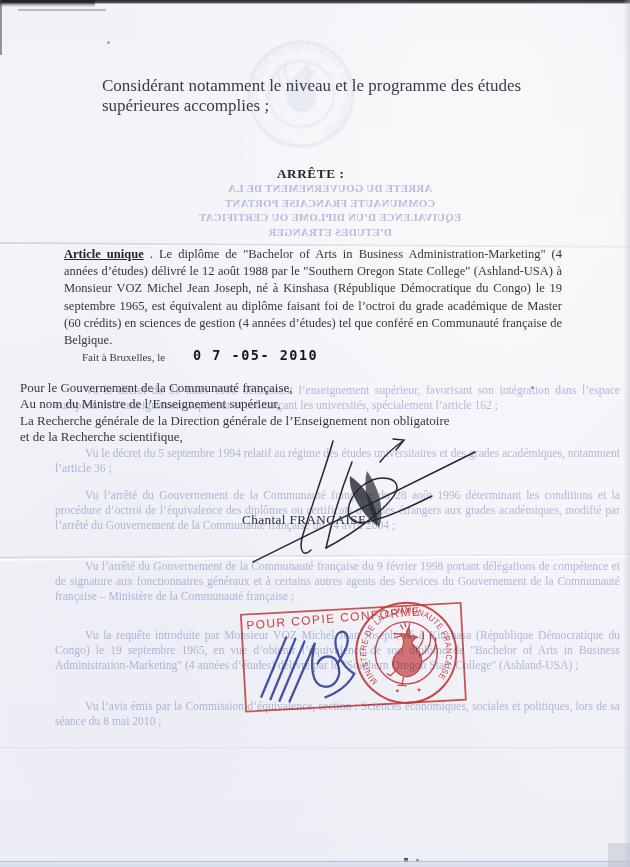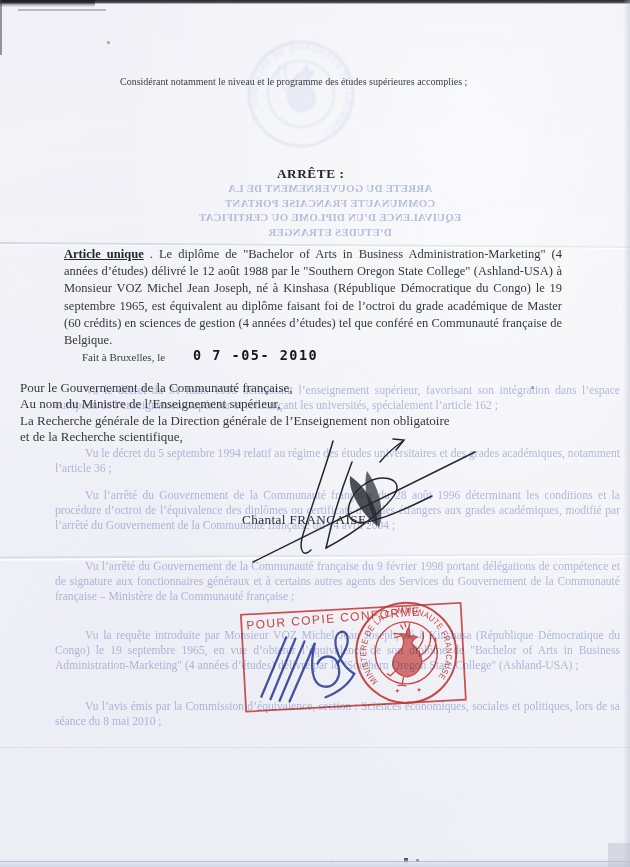--- a/index.html
+++ b/index.html
@@ -16,21 +16,21 @@
   .faint{
     position:absolute;left:55px;width:565px;
     color:rgba(110,128,188,.52);filter:blur(.55px);
     font-size:11.6px;line-height:15.2px;text-align:justify;text-indent:30px;
   }
   .mirror-title{
     position:absolute;left:168px;width:324px;top:181px;text-align:center;
     transform:scaleX(-1);font-weight:bold;font-size:10.8px;line-height:14.5px;
     color:rgba(138,152,202,.62);filter:blur(.75px);letter-spacing:.3px;
   }
-  .considerant{left:120px;top:76px;width:460px;font-size:10px;color:#383c46;}
+  .considerant{left:102px;top:76px;width:460px;font-size:17px;color:#383c46;}
   .arrete{left:277px;top:158px;font-size:13.2px;font-weight:bold;color:#24262e;letter-spacing:.6px;margin-top:8px;}
   .article{left:64px;top:246px;width:498px;font-size:12.5px;line-height:17.2px;text-align:justify;color:#34373f;}
   .article b{color:#24262c;text-decoration:underline;}
   .fait{left:82px;top:351px;font-size:11px;color:#383c46;}
   .datestamp{
     left:193px;top:347px;font-family:"DejaVu Sans Mono",monospace;
     font-size:13.5px;font-weight:bold;color:#17171d;letter-spacing:1.5px;transform:scaleY(1.08);
   }
   .sigblock{left:20px;top:380px;width:560px;text-align:left;font-size:13px;line-height:16.4px;color:#34373f;}
   .signatory{left:242px;top:512px;font-size:13.2px;color:#2b2e36;letter-spacing:.4px;}

